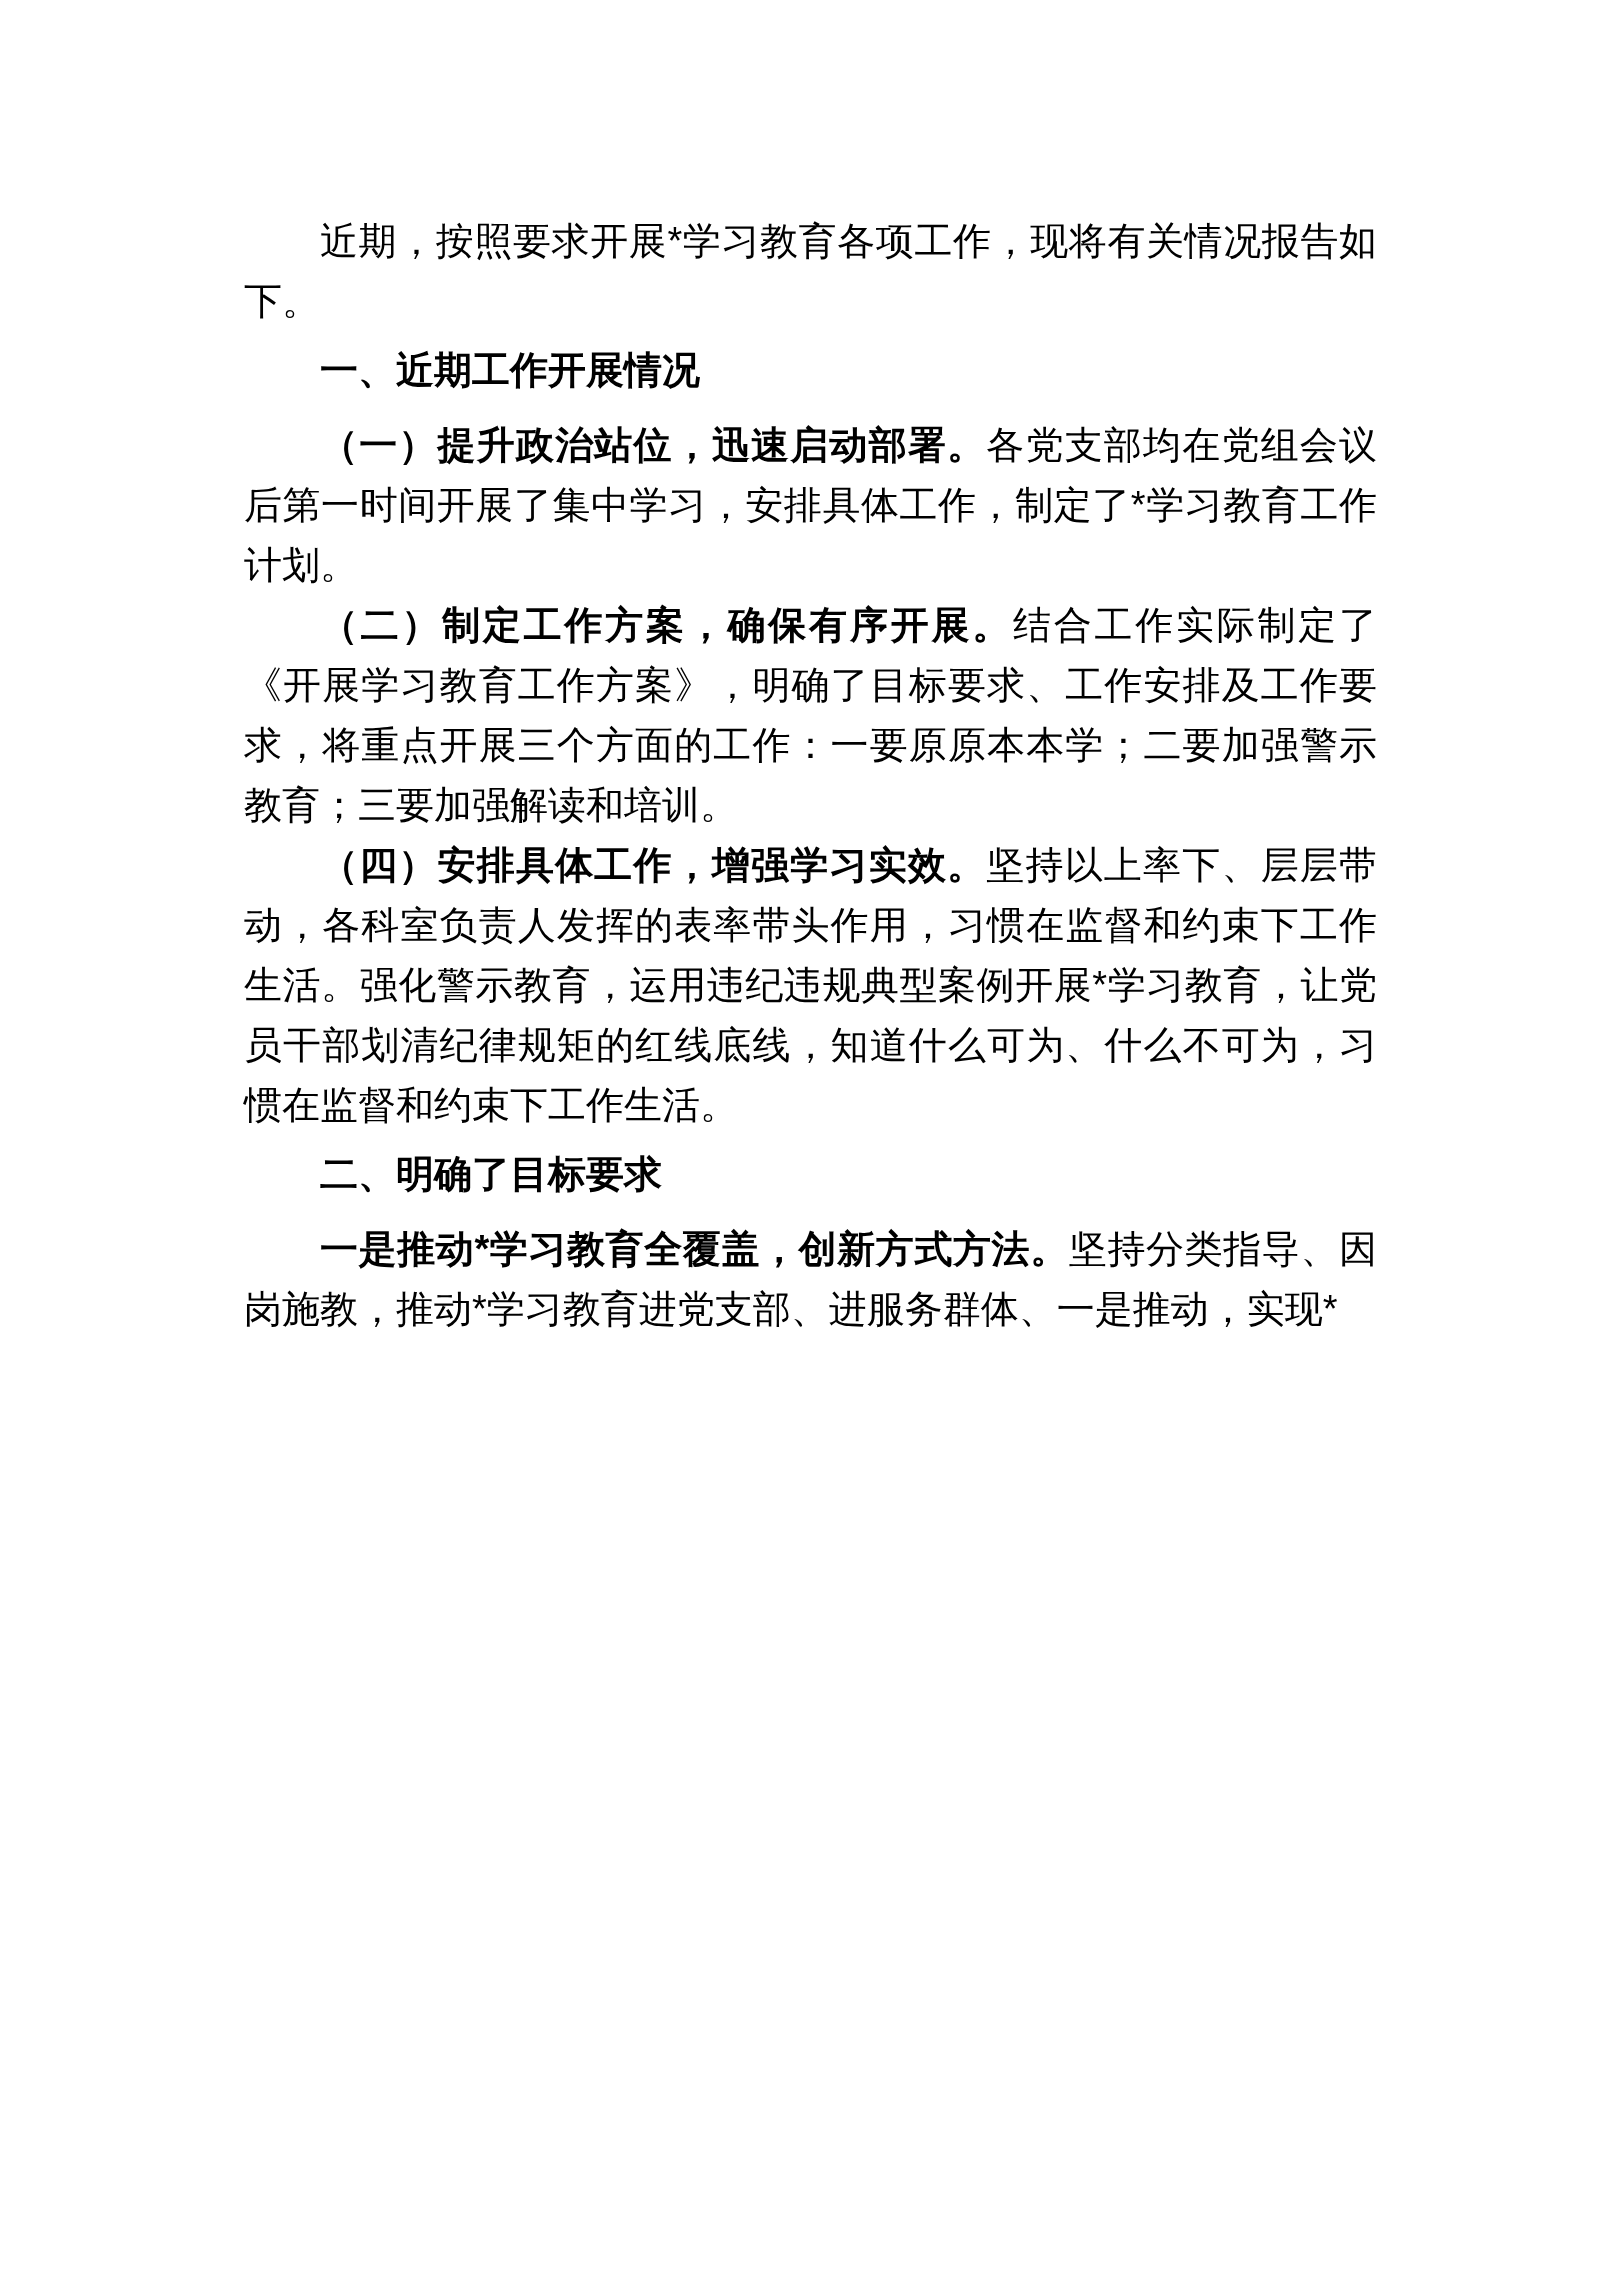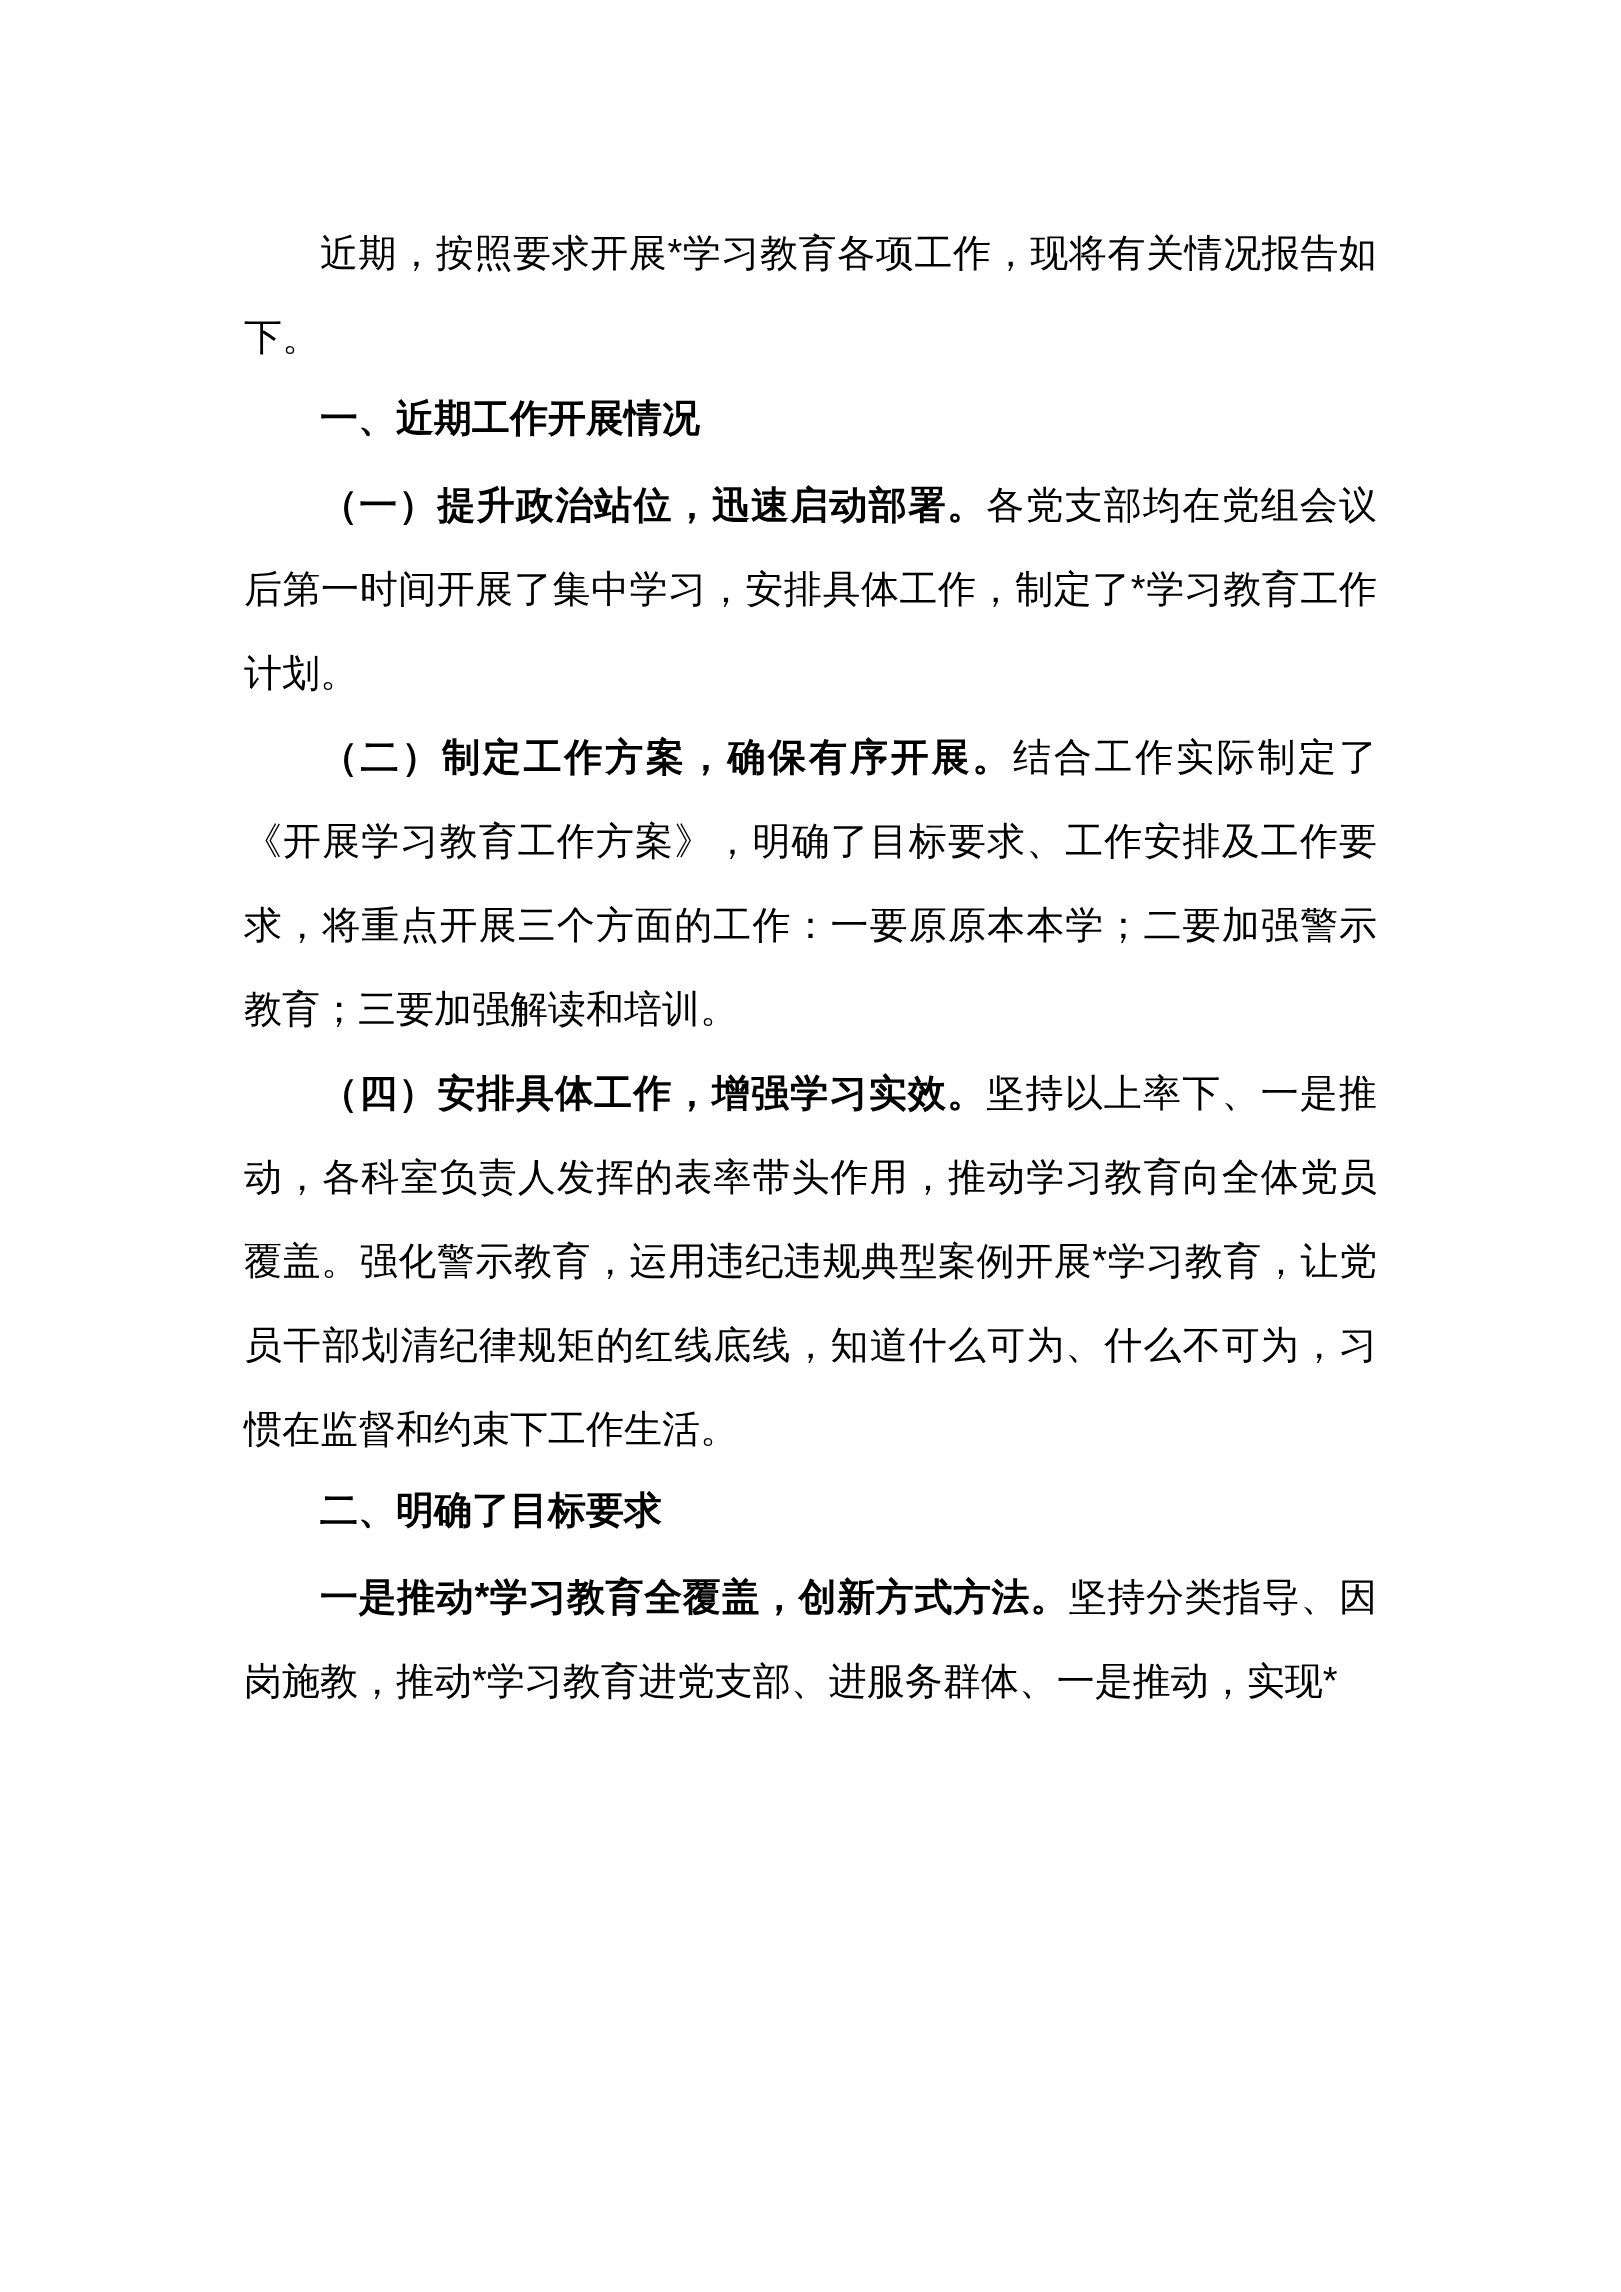--- a/index.html
+++ b/index.html
@@ -14,21 +14,21 @@
     box-sizing: border-box;
     padding: 211px 244px 0 244px;
     background: #ffffff;
     color: #000000;
     font-family: "Liberation Sans", "DejaVu Sans", sans-serif;
     overflow: hidden;
   }
   .para {
     margin: 0;
     font-size: 38px;
-    line-height: 84px;
+    line-height: 60px;
     text-align: justify;
     text-indent: 2em;
     font-weight: normal;
     word-break: normal;
   }
   .heading {
     margin: 0;
     font-size: 38px;
     line-height: 84px;
     text-align: left;
@@ -54,21 +54,21 @@
   <p class="para">
     <span class="lead">（一）提升政治站位，迅速启动部署。</span><span>各党支部均在党组会议后第一时间开展了集中学习，安排具体工作，制定了*学习教育工作计划。</span>
   </p>
 
   <p class="para">
     <span class="lead">（二）制定工作方案，确保有序开展。</span><span>结合工作实际制定了《开展学习教育工作方案》，明确了目标要求、工作安排及工作要求，将重点开展三个方面的工作：一要原原本本学；二要加强警示教育；三要加强解读和培训。</span>
   </p>
 
 
   <p class="para">
-    <span class="lead">（四）安排具体工作，增强学习实效。</span><span>坚持以上率下、一是推动，各科室负责人发挥的表率带头作用，推动学习教育向全体党员覆盖。强化警示教育，运用违纪违规典型案例开展*学习教育，让党员干部划清纪律规矩的红线底线，知道什么可为、什么不可为，习惯在监督和约束下工作生活。</span>
+    <span class="lead">（四）安排具体工作，增强学习实效。</span><span>坚持以上率下、层层带动，各科室负责人发挥的表率带头作用，习惯在监督和约束下工作生活。强化警示教育，运用违纪违规典型案例开展*学习教育，让党员干部划清纪律规矩的红线底线，知道什么可为、什么不可为，习惯在监督和约束下工作生活。</span>
   </p>
 
   <h2 class="heading">二、明确了目标要求</h2>
 
   <p class="para">
     <span class="lead">一是推动*学习教育全覆盖，创新方式方法。</span><span>坚持分类指导、因岗施教，推动*学习教育进党支部、进服务群体、一是推动，实现*</span>
   </p>
 
 </div>
 

